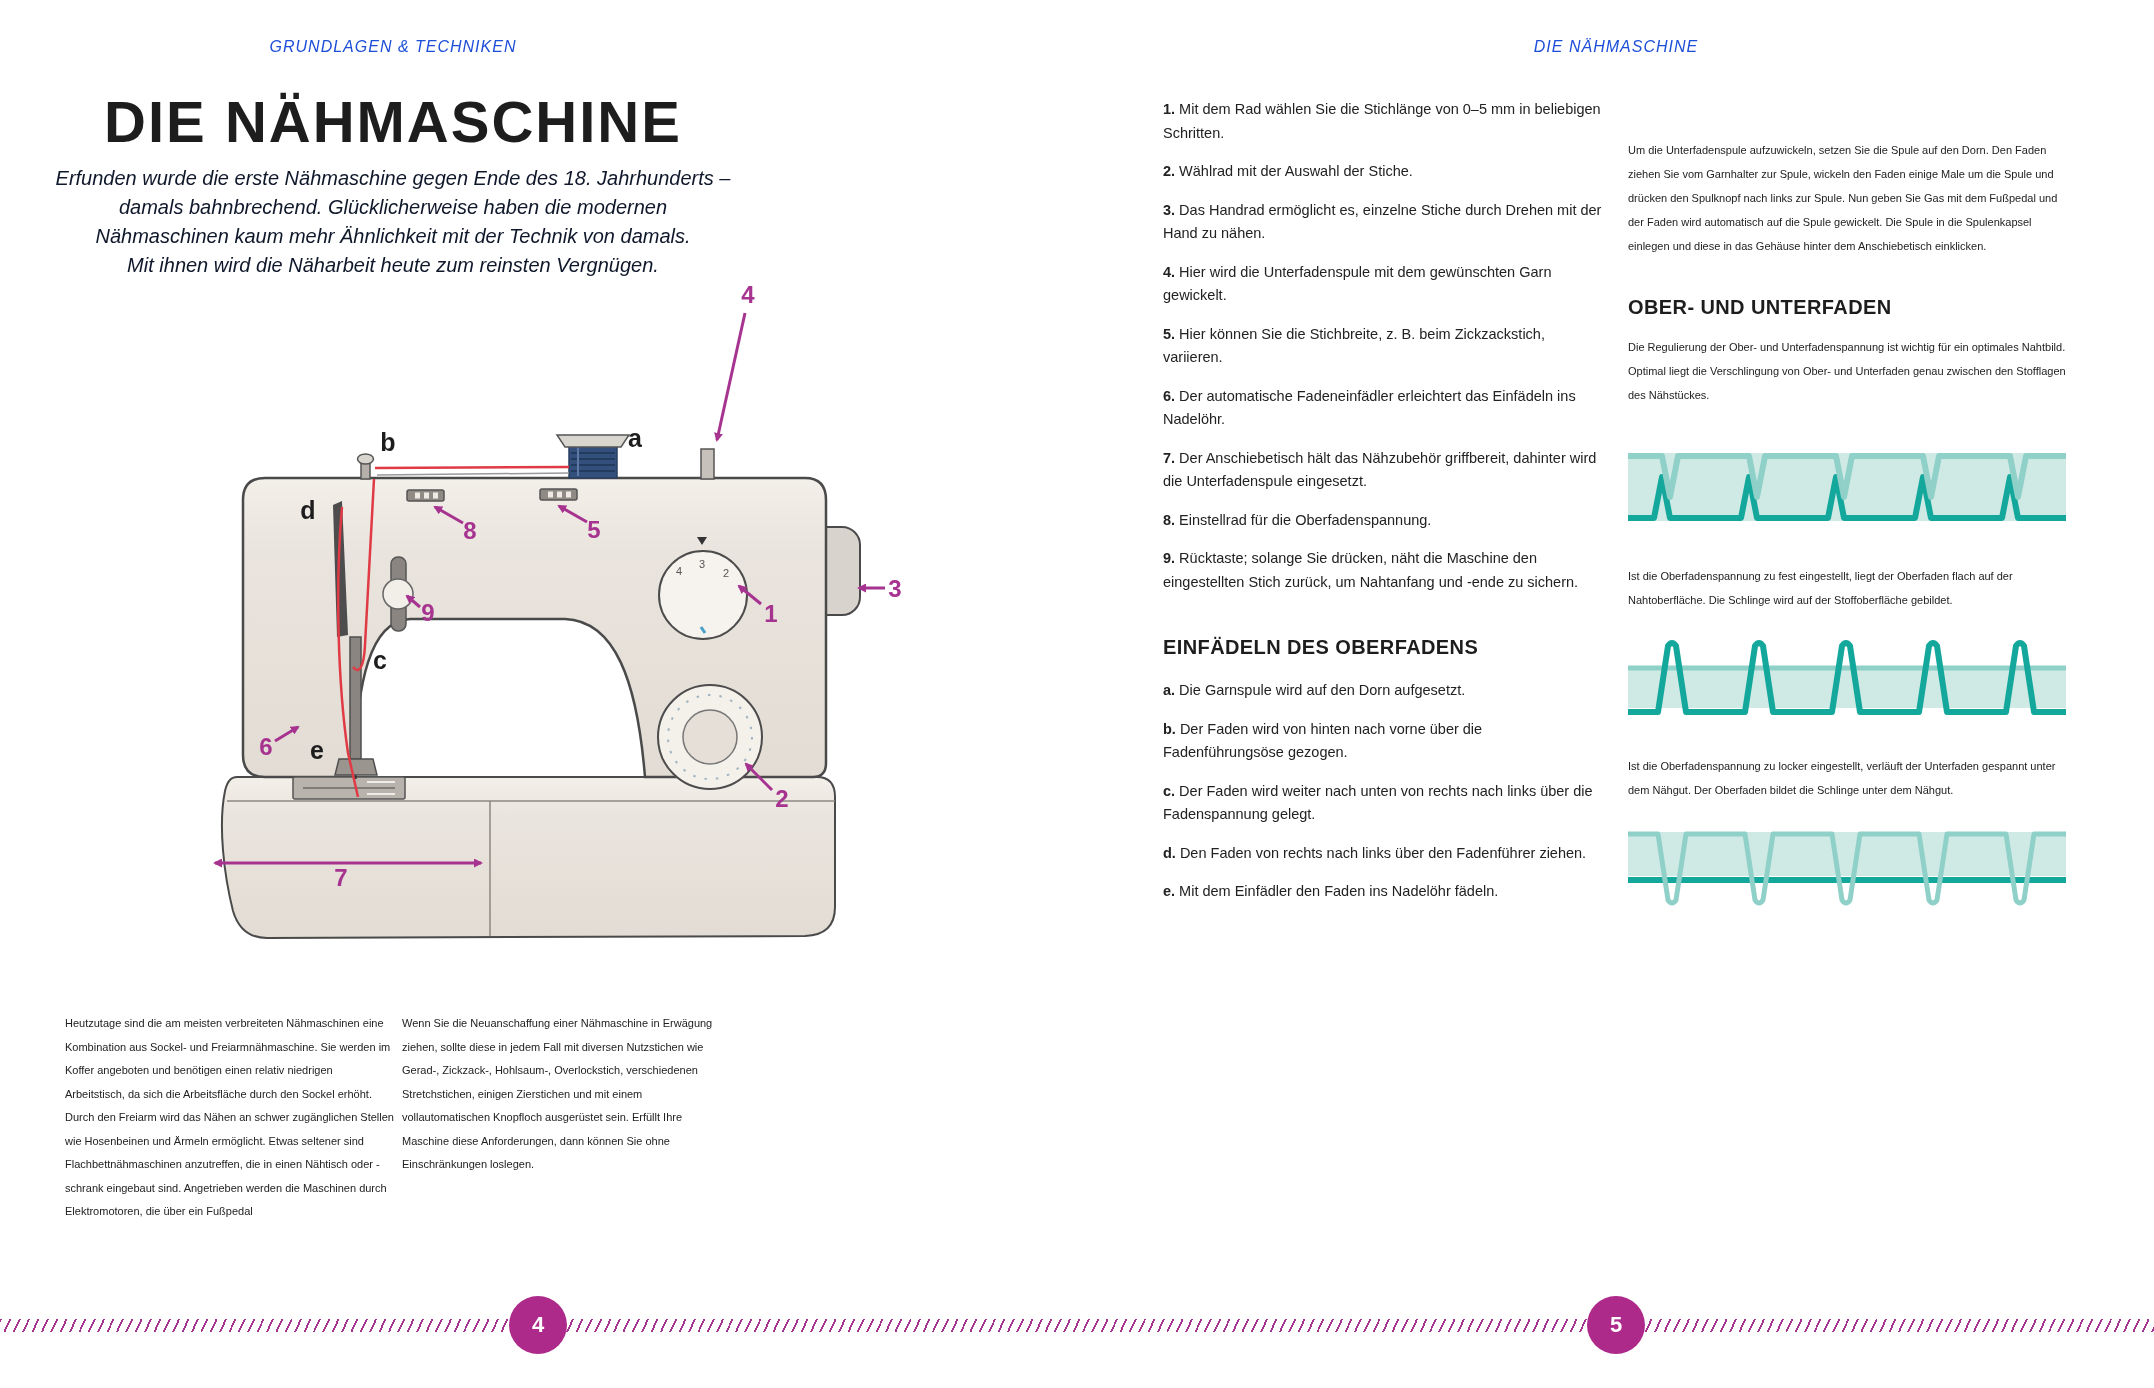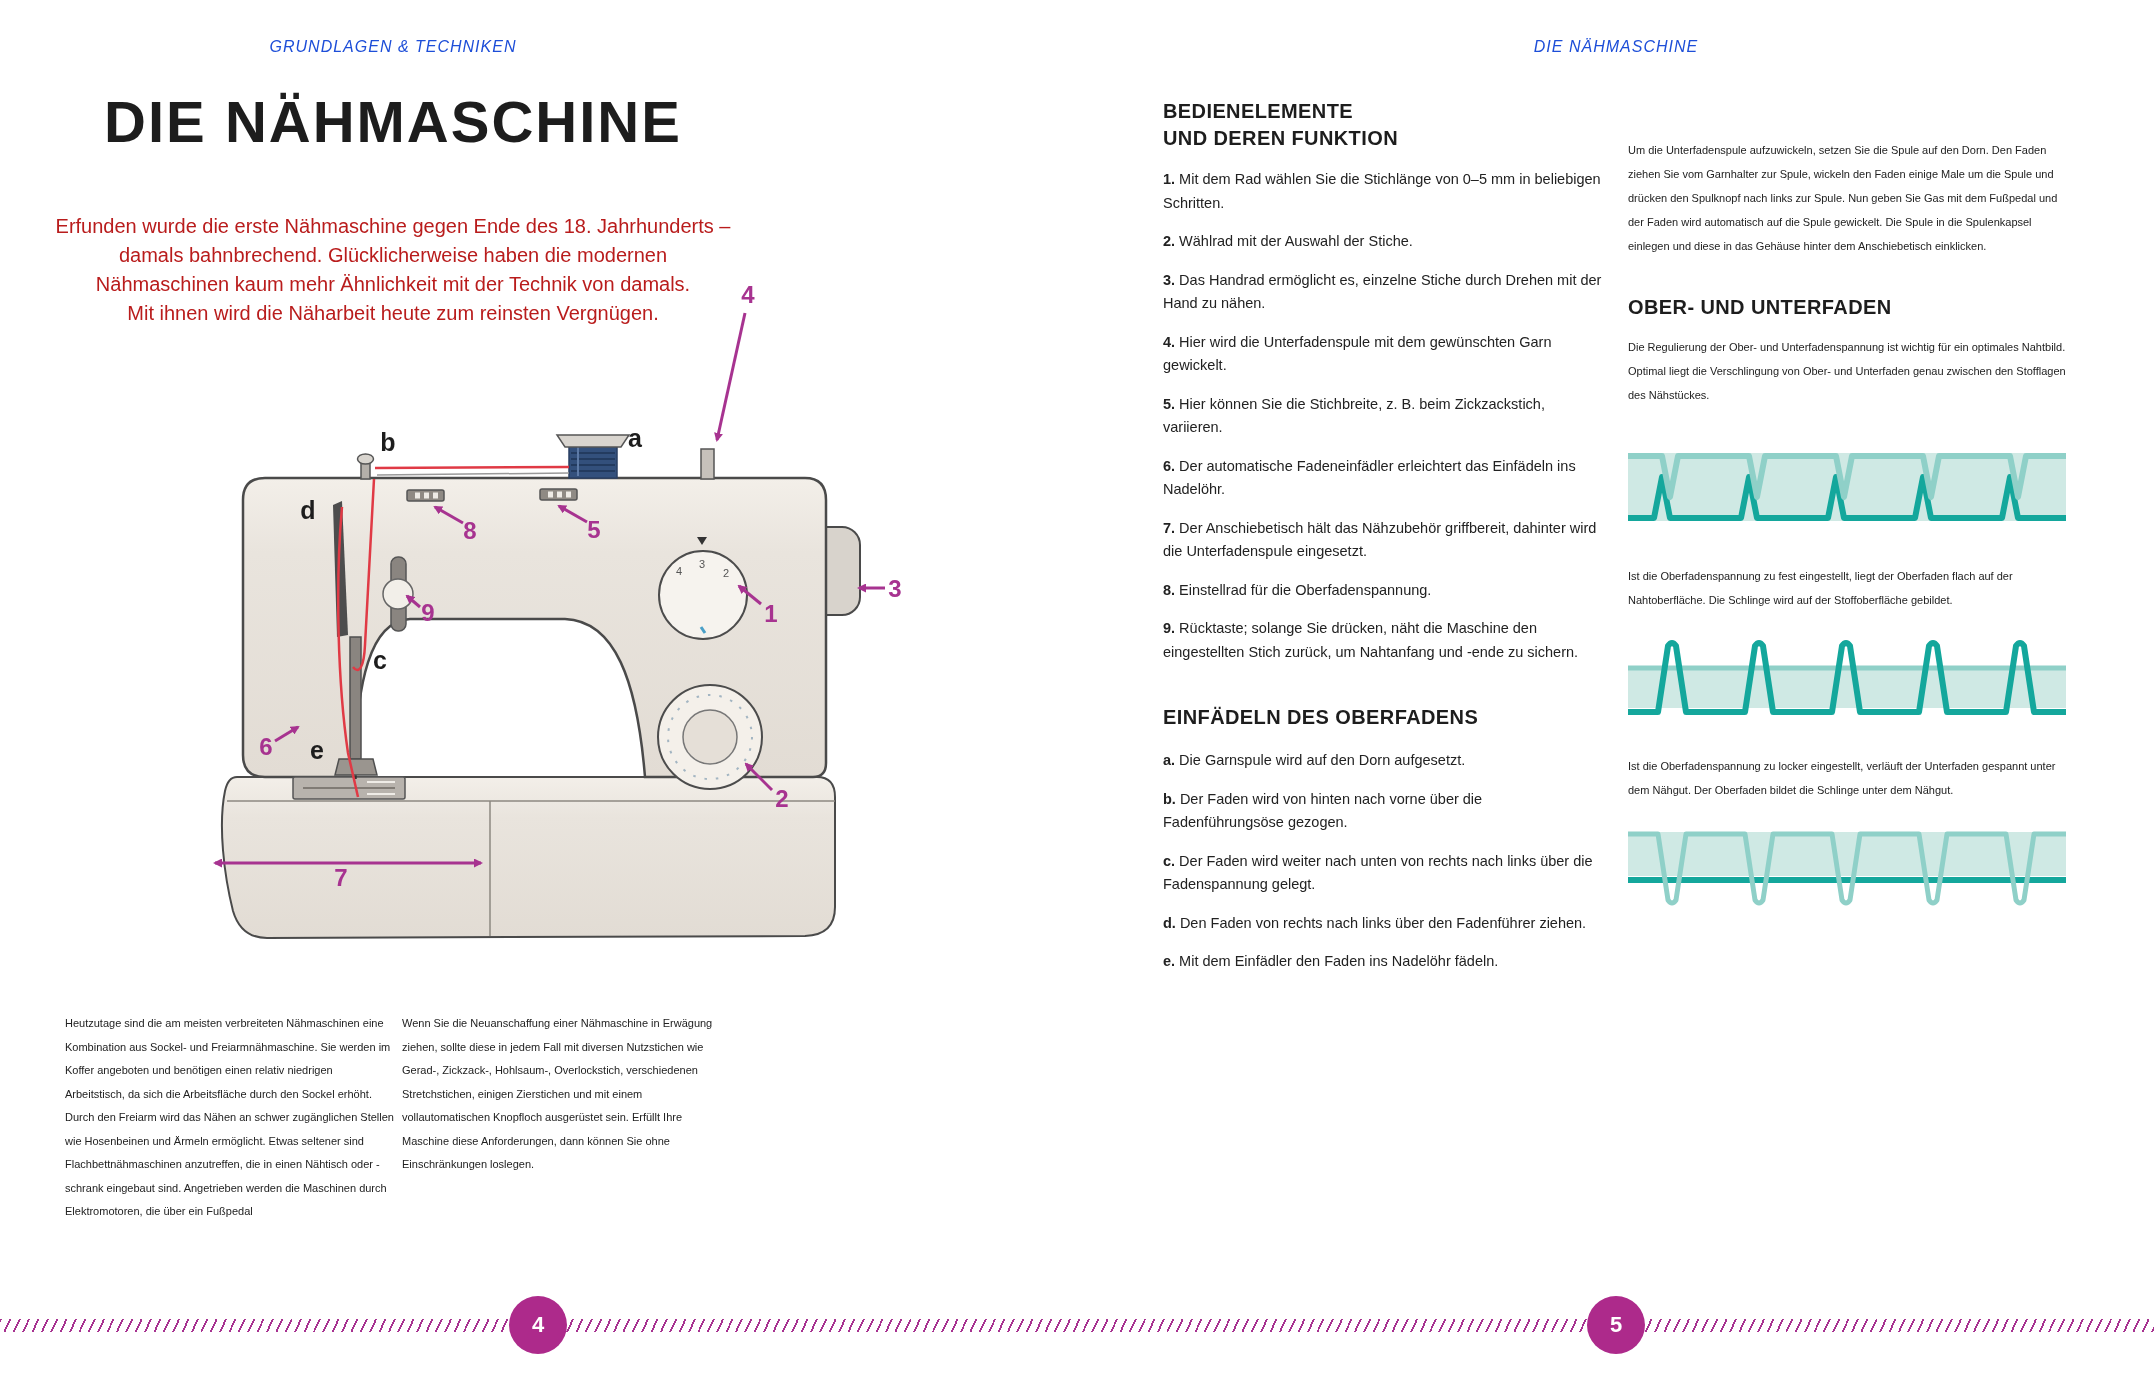--- a/index.html
+++ b/index.html
@@ -23,24 +23,24 @@
   
   .lp-title{
     text-align:center;
     font-weight:bold;
     font-size:58px;
     letter-spacing:2px;
     color:#1d1d1d;
   }
   .lp-intro{
     text-align:center;
+    font-style:italic;
     font-size:20px;
     line-height:29px;
-    color:#b91c1c;
-    margin-top:48px;
+    color:#0f172a;
   }
   .body-col{
     font-size:11px;
     line-height:23.5px;
     color:#222;
     text-align:left;
   }
   .body-col p{margin:0 0 14px 0;}
   
   .sec-head{
@@ -229,24 +229,20 @@
   <div class="abs body-col" style="left:65px;top:1012px;width:330px;">
     <p>Heutzutage sind die am meisten verbreiteten Nähmaschinen eine Kombination aus Sockel- und Freiarmnähmaschine. Sie werden im Koffer angeboten und benötigen einen relativ niedrigen Arbeitstisch, da sich die Arbeitsfläche durch den Sockel erhöht. Durch den Freiarm wird das Nähen an schwer zugänglichen Stellen wie Hosenbeinen und Ärmeln ermöglicht. Etwas seltener sind Flachbettnähmaschinen anzutreffen, die in einen Nähtisch oder -schrank eingebaut sind. Angetrieben werden die Maschinen durch Elektromotoren, die über ein Fußpedal</p>
   </div>
   <div class="abs body-col" style="left:402px;top:1012px;width:320px;">
     <p>Wenn Sie die Neuanschaffung einer Nähmaschine in Erwägung ziehen, sollte diese in jedem Fall mit diversen Nutzstichen wie Gerad-, Zickzack-, Hohlsaum-, Overlockstich, verschiedenen Stretchstichen, einigen Zierstichen und mit einem vollautomatischen Knopfloch ausgerüstet sein. Erfüllt Ihre Maschine diese Anforderungen, dann können Sie ohne Einschränkungen loslegen.</p>
   </div>
 
   <div class="abs running-head" style="left:1100px;top:38px;width:1032px;">DIE NÄHMASCHINE</div>
 
   <div class="abs" style="left:1163px;top:98px;width:442px;">
-    <h2 class="sec-head" style="margin-bottom:16px;">
-      <span style="display:block;">BEDIENELEMENTE</span>
-      <span style="display:block;">UND DEREN FUNKTION</span>
-    </h2>
     <p class="item"><b>1.</b><span>Mit dem Rad wählen Sie die Stichlänge von 0–5 mm in beliebigen Schritten.</span></p>
     <p class="item"><b>2.</b><span>Wählrad mit der Auswahl der Stiche.</span></p>
     <p class="item"><b>3.</b><span>Das Handrad ermöglicht es, einzelne Stiche durch Drehen mit der Hand zu nähen.</span></p>
     <p class="item"><b>4.</b><span>Hier wird die Unterfadenspule mit dem gewünschten Garn gewickelt.</span></p>
     <p class="item"><b>5.</b><span>Hier können Sie die Stichbreite, z. B. beim Zickzackstich, variieren.</span></p>
     <p class="item"><b>6.</b><span>Der automatische Fadeneinfädler erleichtert das Einfädeln ins Nadelöhr.</span></p>
     <p class="item"><b>7.</b><span>Der Anschiebetisch hält das Nähzubehör griffbereit, dahinter wird die Unterfadenspule eingesetzt.</span></p>
     <p class="item"><b>8.</b><span>Einstellrad für die Oberfadenspannung.</span></p>
     <p class="item"><b>9.</b><span>Rücktaste; solange Sie drücken, näht die Maschine den eingestellten Stich zurück, um Nahtanfang und -ende zu sichern.</span></p>
 

